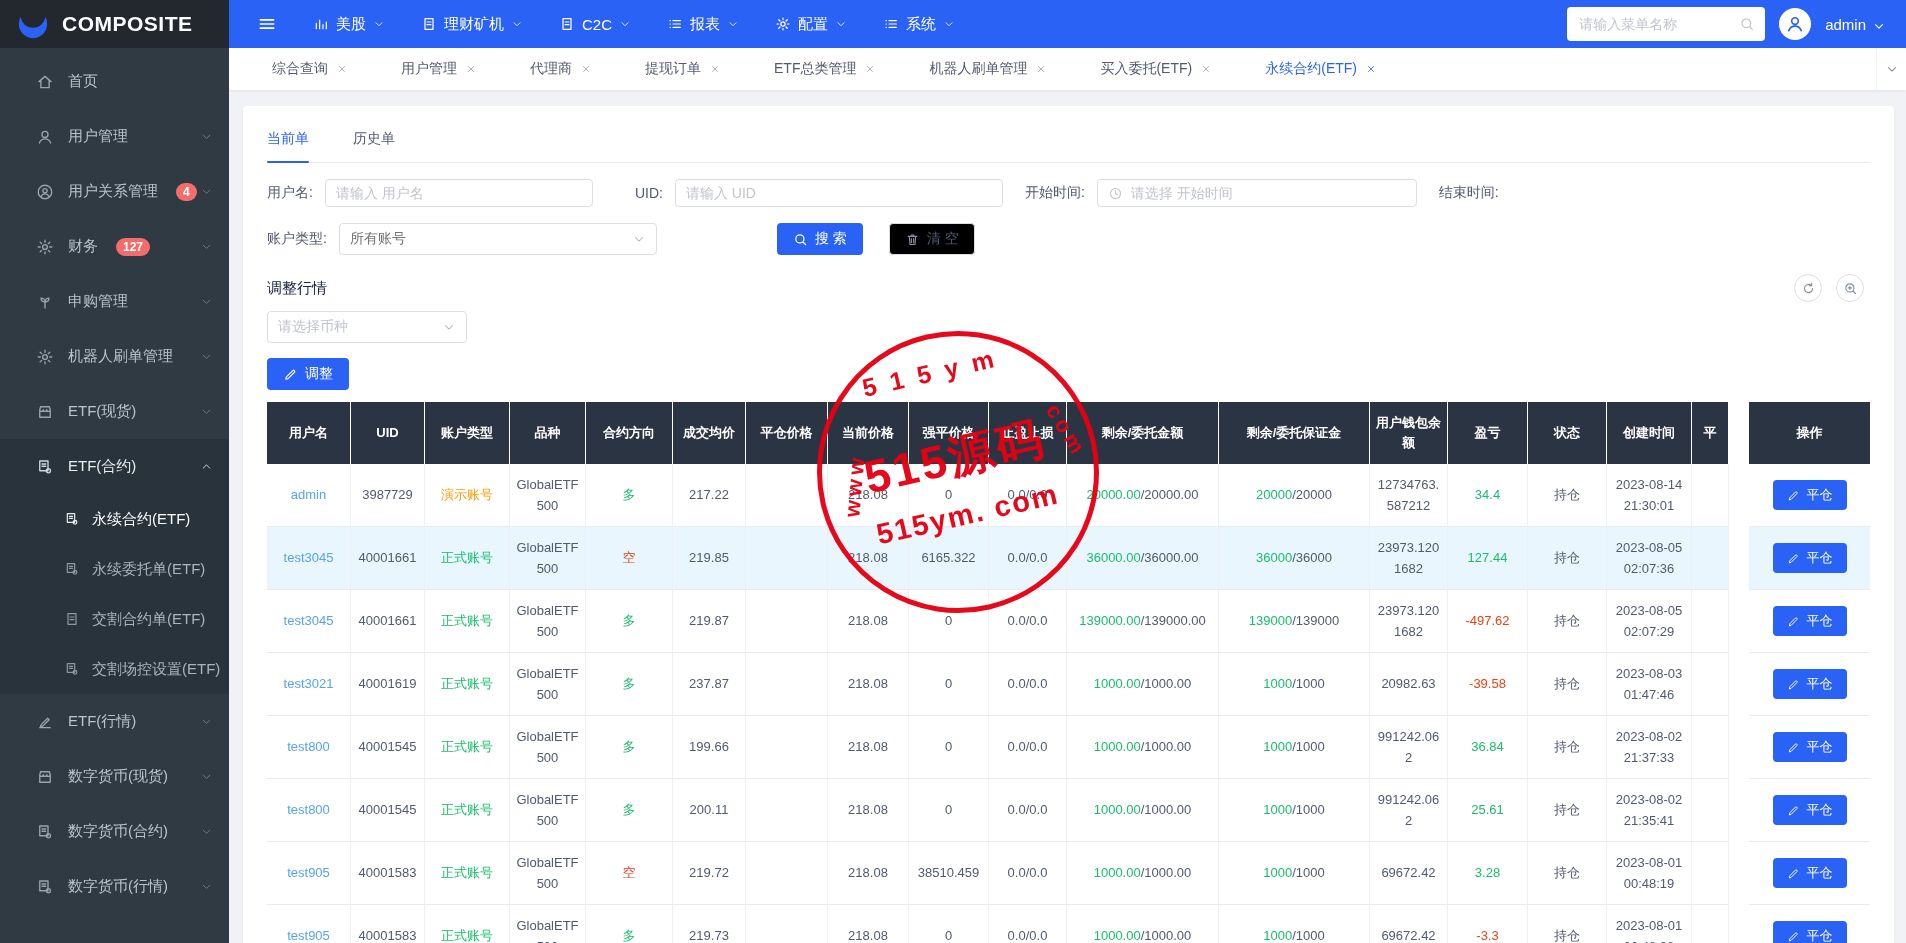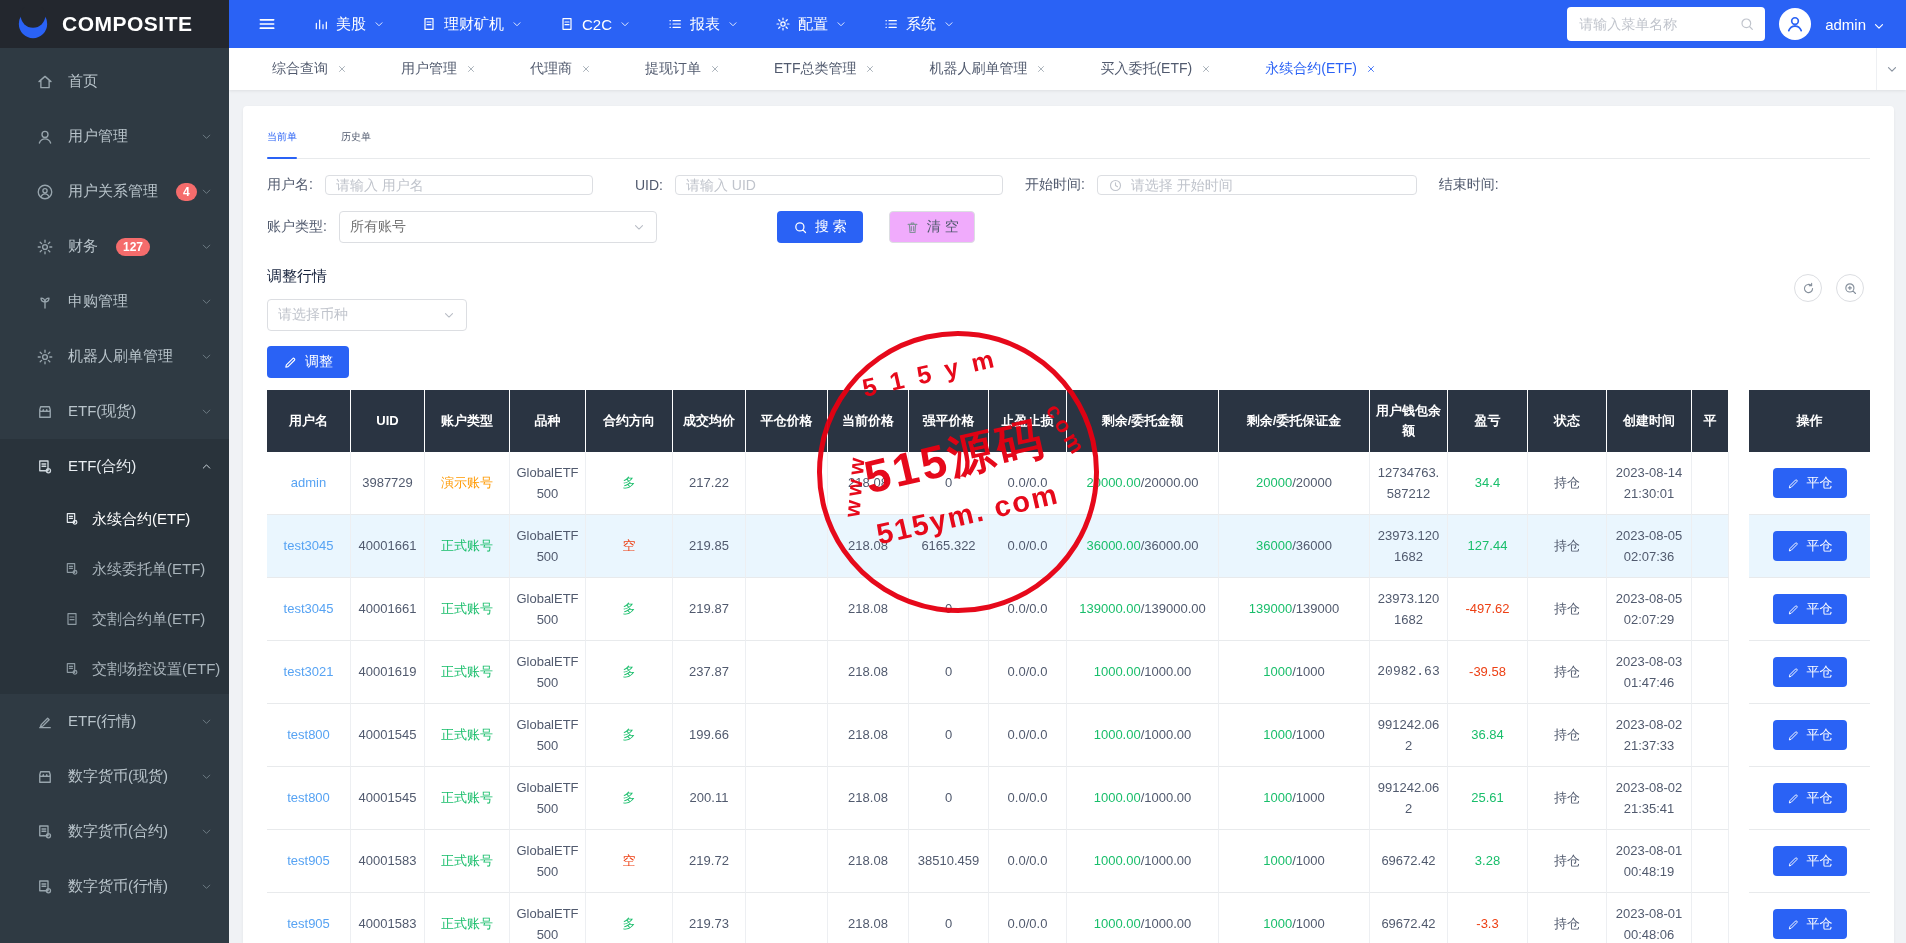--- a/index.html
+++ b/index.html
@@ -57,42 +57,42 @@
   .sub-item .icon { color:#8d9aa2; }
   .sub-item.active { color:#ffffff; }
   .sub-item.active .icon { color:#e6ecf0; }
   .badge { background:#f56c6c; color:#fff; font-size:12px; line-height:18px; border-radius:10px;
            padding:0 7px; margin-left:4px; font-weight:bold; }
 
   
   .card { position:absolute; left:243px; top:106px; right:12px; bottom:0; background:#fff;
           border-radius:4px 4px 0 0; box-shadow:0 1px 3px rgba(0,0,0,.06); padding:0 24px; }
   .inner-tabs { display:flex; gap:44px; padding-top:24px; border-bottom:1px solid #e8eaec; }
-  .itab { font-size:10px; color:#515a6e; padding-bottom:14px; cursor:pointer; position:relative; }
+  .itab { font-size:14px; color:#515a6e; padding-bottom:14px; cursor:pointer; position:relative; }
   .itab.active { color:#2a62f5; }
   .itab.active:after { content:""; position:absolute; left:0; right:0; bottom:-1px; height:2px;
                        background:#2a62f5; border-radius:1px; }
 
   .form-row { display:flex; align-items:center; margin-top:16px; }
   .fg { display:flex; align-items:center; }
   .fg label { font-size:14px; color:#515a6e; margin-right:12px; white-space:nowrap; }
-  .tbox { height:20px; border:1px solid #dcdee2; border-radius:4px; display:flex; align-items:center;
+  .tbox { height:28px; border:1px solid #dcdee2; border-radius:4px; display:flex; align-items:center;
           padding:0 10px; background:#fff; }
   .tbox input { border:0; outline:0; flex:1; font-size:14px; color:#515a6e; min-width:0; font-family:inherit; }
   .tbox input::placeholder { color:#c0c4cc; }
   .tbox .icon { color:#c0c4cc; margin-right:8px; }
   .selbox { height:32px; border:1px solid #dcdee2; border-radius:4px; display:flex; align-items:center;
             justify-content:space-between; padding:0 10px; background:#fff; font-size:14px; cursor:pointer; }
   .selbox .chev { color:#b7bcc4; }
   .sel-value { color:#737373; } .sel-placeholder { color:#c0c4cc; }
 
   .btn { height:32px; border-radius:4px; display:inline-flex; align-items:center; gap:7px;
          padding:0 15px; font-size:14px; cursor:pointer; border:1px solid transparent; white-space:nowrap; }
   .btn-primary { background:#2a62f5; color:#fff; }
-  .btn-plain { background:#f0abfc; border-color:#dcdee2; color:#515a6e; }
+  .btn-plain { background:#000000; border-color:#dcdee2; color:#515a6e; }
   .btn-plain .icon { color:#86909c; }
 
   .adjust-title { margin-top:24px; font-size:15px; color:#17233d; }
   .coin-select { width:200px; margin-top:13px; }
   .adjust-btn { margin-top:15px; }
 
   .tool-circles { position:absolute; top:168px; right:30px; display:flex; gap:14px; }
   .tcircle { width:28px; height:28px; border:1px solid #dcdee2; border-radius:50%; display:flex;
              align-items:center; justify-content:center; color:#86909c; cursor:pointer; background:#fff; }
 
@@ -774,21 +774,21 @@
           <div class="td" style="width: 82px; flex: 0 0 82px;"></div>
           <div class="td" style="width: 81px; flex: 0 0 81px;">218.08</div>
           <div class="td" style="width: 80px; flex: 0 0 80px;">0</div>
           <div class="td" style="width: 78px; flex: 0 0 78px;">0.0/0.0</div>
           <div class="td" style="width: 152px; flex: 0 0 152px;">
             <span><span class="c-green">1000.00</span>/1000.00</span>
           </div>
           <div class="td" style="width: 151px; flex: 0 0 151px;">
             <span><span class="c-green">1000</span>/1000</span>
           </div>
-          <div class="td" style="width: 78px; flex: 0 0 78px; font-family: Liberation Mono, monospace;">20982.63</div>
+          <div class="td" style="width: 78px; flex: 0 0 78px;">20982.63</div>
           <div class="td" style="width: 80px; flex: 0 0 80px;">
             <span class="c-red">-39.58</span>
           </div>
           <div class="td" style="width: 79px; flex: 0 0 79px;">持仓</div>
           <div class="td" style="width: 85px; flex: 0 0 85px;">2023-08-03 01:47:46</div>
           <div class="td" style="width: 37px; flex: 0 0 37px;"></div>
           <div class="td gap" style="width: 20px; flex: 0 0 20px;"></div>
           <div class="td" style="width: 121px; flex: 0 0 121px;">
             <button class="btn btn-primary btn-op">
               <span class="icon">

